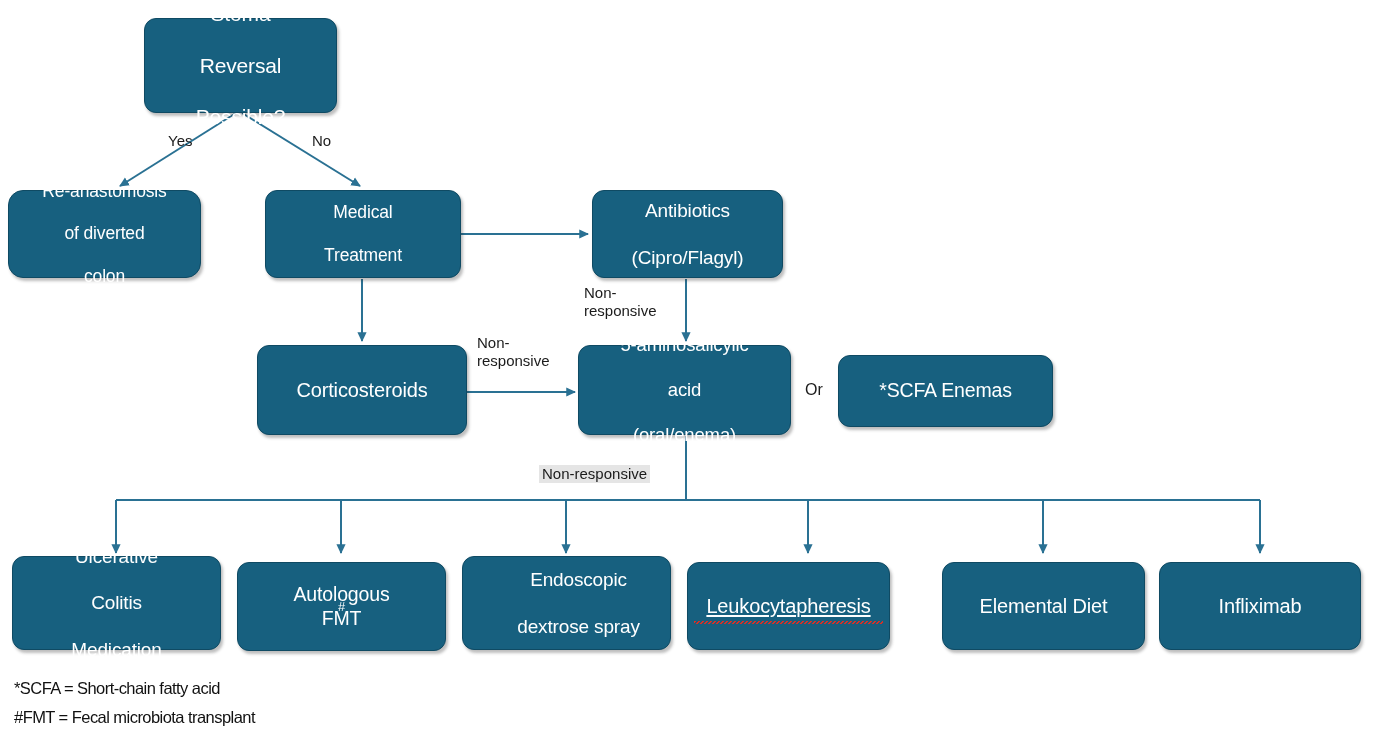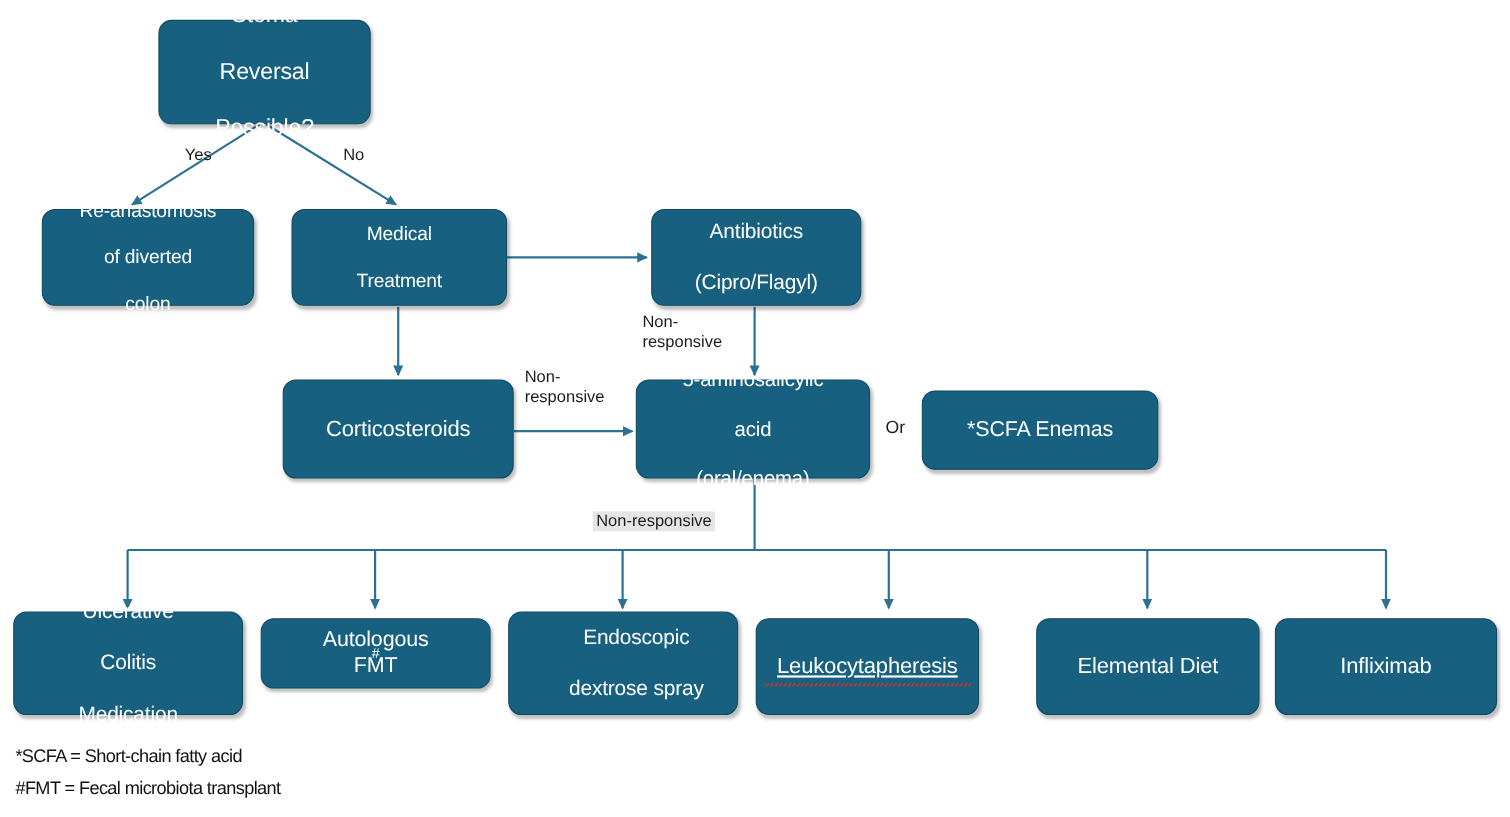--- a/index.html
+++ b/index.html
@@ -130,21 +130,21 @@
       <path d="M 808 500 L 808 553" marker-end="url(#arrow)"></path>
       <path d="M 1043 500 L 1043 553" marker-end="url(#arrow)"></path>
       <path d="M 1260 500 L 1260 553" marker-end="url(#arrow)"></path>
     </g>
   </svg>
 
   <div class="node" style="left:144px; top:18px; width:193px; height:95px; font-size:21px;">
     <span><span>Stoma</span><br><span>Reversal</span><br><span>Possible?</span></span>
   </div>
 
-  <div class="node" style="left:38px; top:190px; width:193px; height:88px; font-size:17.5px;">
+  <div class="node" style="left:8px; top:190px; width:193px; height:88px; font-size:17.5px;border-radius:15px;">
     <span><span>Re-anastomosis</span><br><span>of diverted</span><br><span>colon</span></span>
   </div>
 
   <div class="node" style="left:265px; top:190px; width:196px; height:88px; font-size:17.5px;">
     <span><span>Medical</span><br><span>Treatment</span></span>
   </div>
 
   <div class="node" style="left:592px; top:190px; width:191px; height:88px; font-size:19px;">
     <span><span>Antibiotics</span><br><span>(Cipro/Flagyl)</span></span>
   </div>
@@ -162,21 +162,21 @@
   <div class="node" style="left:838px; top:355px; width:215px; height:72px; font-size:19.5px;">
     <span>
         <span>*SCFA Enemas</span>
       </span>
   </div>
 
   <div class="node" style="left:12px; top:556px; width:209px; height:94px; font-size:19px;">
     <span><span>Ulcerative</span><br><span>Colitis</span><br><span>Medication</span></span>
   </div>
 
-  <div class="node" style="left:237px; top:562px; width:209px; height:64px; font-size:19.5px;">
+  <div class="node" style="left:237px; top:562px; width:209px; height:89px; font-size:19.5px;">
     <span>
         <span>Autologous </span>
         <span class="sup">#</span>
         <span>FMT</span>
       </span>
   </div>
 
   <div class="node" style="left:462px; top:556px; width:209px; height:94px; font-size:19px;padding-left:24px;">
     <span><span>Endoscopic</span><br><span>dextrose spray</span></span>
   </div>

